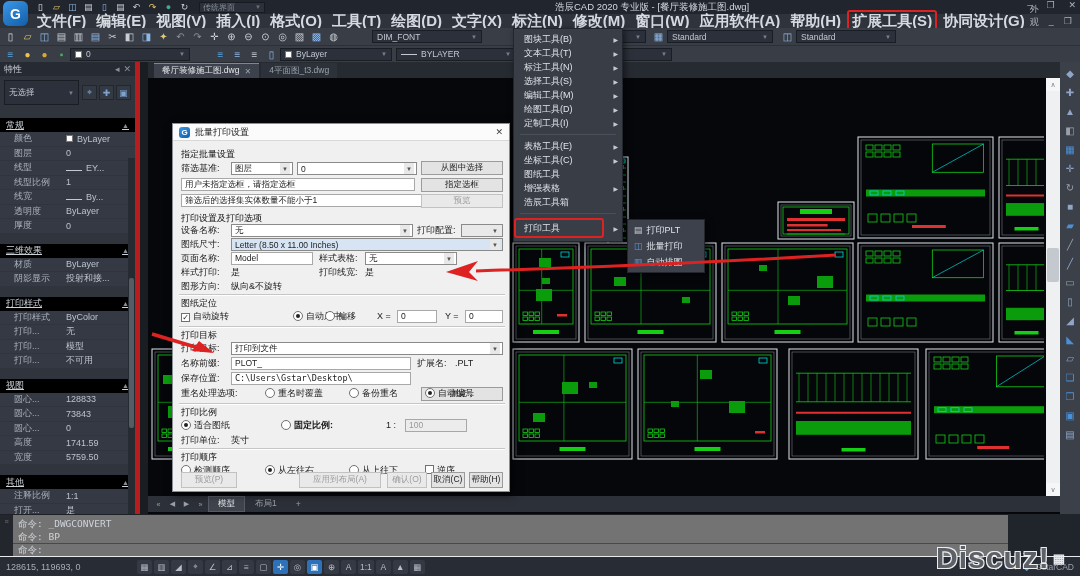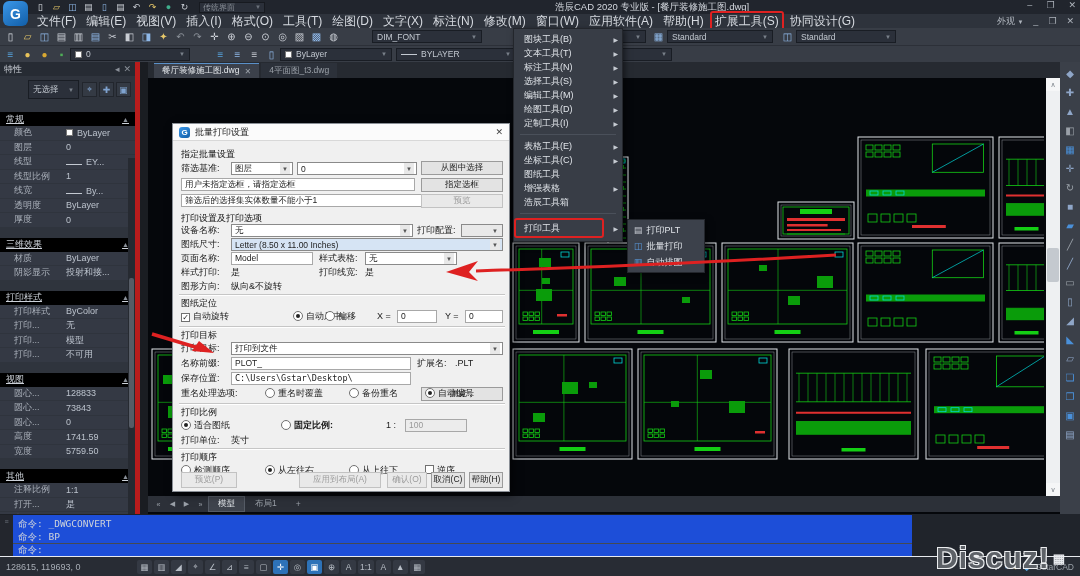--- a/index.html
+++ b/index.html
@@ -9,37 +9,37 @@
   
   .titlebar{position:absolute;left:0;top:0;width:1080px;height:14px;background:#21252d;display:flex;align-items:center;}
   .logo{position:absolute;left:3px;top:1px;width:25px;height:25px;border-radius:6px;background:linear-gradient(145deg,#3b97e8,#115ea8);color:#fff;font-weight:bold;font-size:14px;display:flex;align-items:center;justify-content:center;z-index:5;}
   .qicons{display:flex;align-items:center;gap:3px;margin-left:34px;}
   .qic{width:13px;text-align:center;font-size:9px;}
   .wscombo{margin-left:8px;width:66px;height:11px;background:#2b303a;border:1px solid #171a20;color:#8a9098;font-size:8px;display:flex;align-items:center;padding:0 3px;}
   .wscombo .car{margin-left:auto;font-size:6px;color:#6b717b;}
   .wtitle{position:absolute;left:555px;top:1px;font-size:9.5px;color:#d4d8df;white-space:nowrap;}
   .winbtns{position:absolute;right:4px;top:0;display:flex;gap:14px;color:#aeb4bc;font-size:9px;}
   .menubar{position:absolute;left:0;top:14px;width:1080px;height:14px;background:#2e333c;display:flex;align-items:center;padding-left:32px;}
-  .mb-it{padding:0 5px;font-size:12px;color:#d6dae0;white-space:nowrap;}
+  .mb-it{padding:0 5px;font-size:15px;color:#d6dae0;white-space:nowrap;font-weight:bold;}
   .mb-hl{border:2px solid #de2121;border-radius:3px;padding:0 3px;margin:-2px 1px;}
   .mbright{margin-left:auto;display:flex;align-items:center;gap:10px;padding-right:6px;color:#aeb4bc;}
   .toolbar1{position:absolute;left:0;top:28px;width:1080px;height:18px;background:#383d46;display:flex;align-items:center;padding-left:2px;border-bottom:1px solid #2c3038;}
   .toolbar2{position:absolute;left:0;top:46px;width:1080px;height:16px;background:#383d46;display:flex;align-items:center;padding-left:2px;}
   .tic{width:17px;text-align:center;font-size:10px;}
   .dcmb{height:13px;background:#2b303a;border:1px solid #191d24;color:#c3c9d1;font-size:8.5px;display:flex;align-items:center;padding:0 4px;white-space:nowrap;}
   .dcmb .car{margin-left:auto;font-size:6px;color:#79808a;padding-left:4px;}
   .lnsw{display:inline-block;width:16px;border-top:1px solid #c3c9d1;margin-right:4px;}
   .swatch{display:inline-block;width:7px;height:7px;background:#fff;margin-right:4px;border:1px solid #777;}
 
   
   .palette{position:absolute;left:0;top:62px;width:140px;height:452px;background:#2f343d;border-right:5px solid #b91c1c;z-index:3;}
   .phead{height:14px;display:flex;align-items:center;padding:0 4px;color:#cdd2d9;background:#262b33;}
   .phead .pico{margin-left:auto;color:#8a9098;display:flex;gap:4px;}
   .pselrow{display:flex;align-items:center;gap:3px;padding:4px 4px 3px 4px;}
-  .pselrow .dcmb{flex:1;height:19px;margin-left:24px;}
+  .pselrow .dcmb{flex:1;height:25px;}
   .ptool{width:15px;height:15px;background:#343a44;border:1px solid #22262d;color:#7fa3d0;font-size:9px;display:flex;align-items:center;justify-content:center;}
   .pgh{height:14px;background:#000000;color:#ccd1d8;display:flex;align-items:center;padding:0 6px;margin-top:10px;text-decoration:underline;}
   .pgh .parr{margin-left:auto;color:#8a9098;font-size:7px;}
   .prow{height:14.5px;display:flex;align-items:center;padding-left:14px;color:#aab0ba;background:#343944;border-bottom:1px solid #2f343d;}
   .prow .pk{width:52px;overflow:hidden;white-space:nowrap;}
   .prow .pv{color:#bcc3cd;overflow:hidden;white-space:nowrap;flex:1;}
   .ptrack{position:absolute;right:0;top:96px;bottom:0;width:7px;background:#262a31;}
   .pthumb{position:absolute;right:1px;top:120px;width:5px;height:150px;background:#565c66;border-radius:2px;}
   .gutter{position:absolute;left:140px;top:62px;width:8px;height:452px;background:#1a1d22;}
 
@@ -54,21 +54,21 @@
   .vscroll .sb{position:absolute;left:0;width:14px;height:13px;background:#f5f6f7;color:#7a8088;font-size:7px;text-align:center;line-height:13px;}
   .vscroll .sthumb{position:absolute;left:1px;top:170px;width:12px;height:34px;background:#c4c9cf;border-radius:2px;}
   .layoutbar{position:absolute;left:0;bottom:2px;width:100%;height:16px;background:#2c3038;display:flex;align-items:center;padding-left:4px;gap:1px;z-index:2;}
   .lnav{width:13px;text-align:center;color:#9aa0a8;font-size:7px;}
   .ltab{padding:1px 9px;font-size:8.5px;color:#9aa0a8;}
   .ltab.act{background:#3f444d;color:#e2e6ea;border:1px solid #565c66;}
   .right-toolbar{position:absolute;left:1060px;top:62px;width:20px;height:452px;background:#3b4049;display:flex;flex-direction:column;align-items:center;padding-top:2px;z-index:3;}
   .ric{height:19px;font-size:10px;display:flex;align-items:center;}
 
   
-  .cmdpanel{position:absolute;left:0;top:514px;width:912px;height:42px;background:#1d4ed8;z-index:3;border-top:1px solid #1d2026;}
+  .cmdpanel{position:absolute;left:0;top:514px;width:1008px;height:42px;background:#737373;z-index:3;border-top:1px solid #1d2026;}
   .cmdgut{position:absolute;left:0;top:0;width:13px;height:42px;background:#23262d;color:#6b717b;font-size:7px;text-align:center;padding-top:3px;}
   .cmdline{position:absolute;left:18px;font-family:"DejaVu Sans Mono",monospace;font-size:9.5px;color:#ced3da;white-space:pre;}
   .cmdinput{position:absolute;left:13px;right:0;top:28px;height:14px;border-top:1px solid #454a52;}
   .statusbar{position:absolute;left:0;top:556px;width:1080px;height:20px;background:#282c34;border-top:1px solid #e8eaee;display:flex;align-items:center;padding:0 6px;z-index:3;}
   .coords{font-size:9px;color:#a8adb5;width:130px;}
   .sic{min-width:15px;height:14px;margin:0 1px;background:#343943;border-radius:2px;color:#b7bdc5;font-size:8.5px;display:flex;align-items:center;justify-content:center;padding:0 2px;}
   .sic.on{background:#2d72b8;color:#fff;}
   .sbright{margin-left:auto;display:flex;align-items:center;gap:5px;}
   .brand{font-size:8.5px;color:#9aa0a8;}
 

